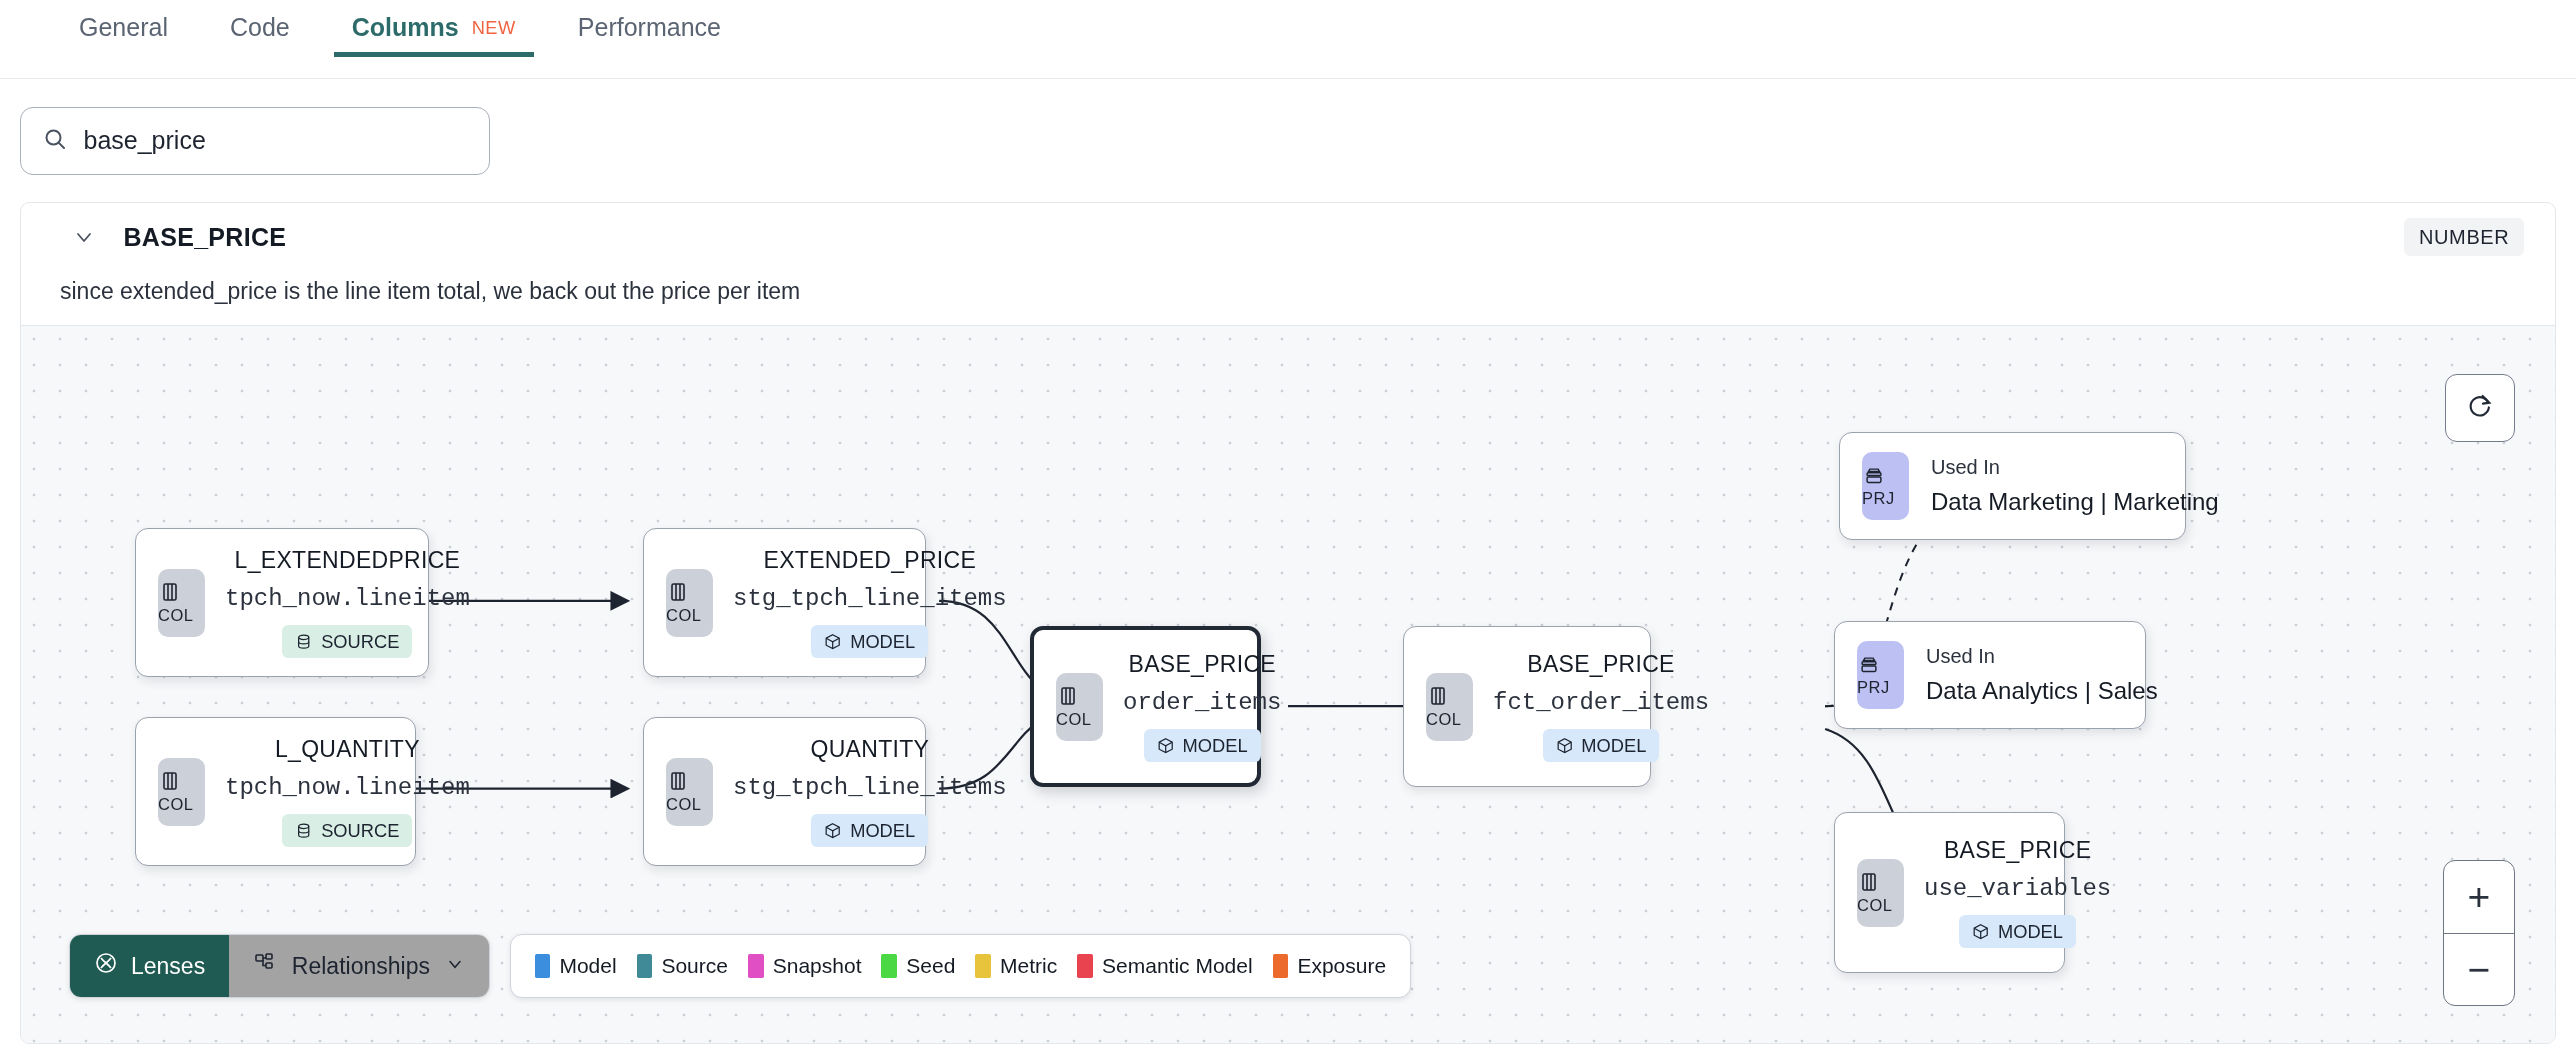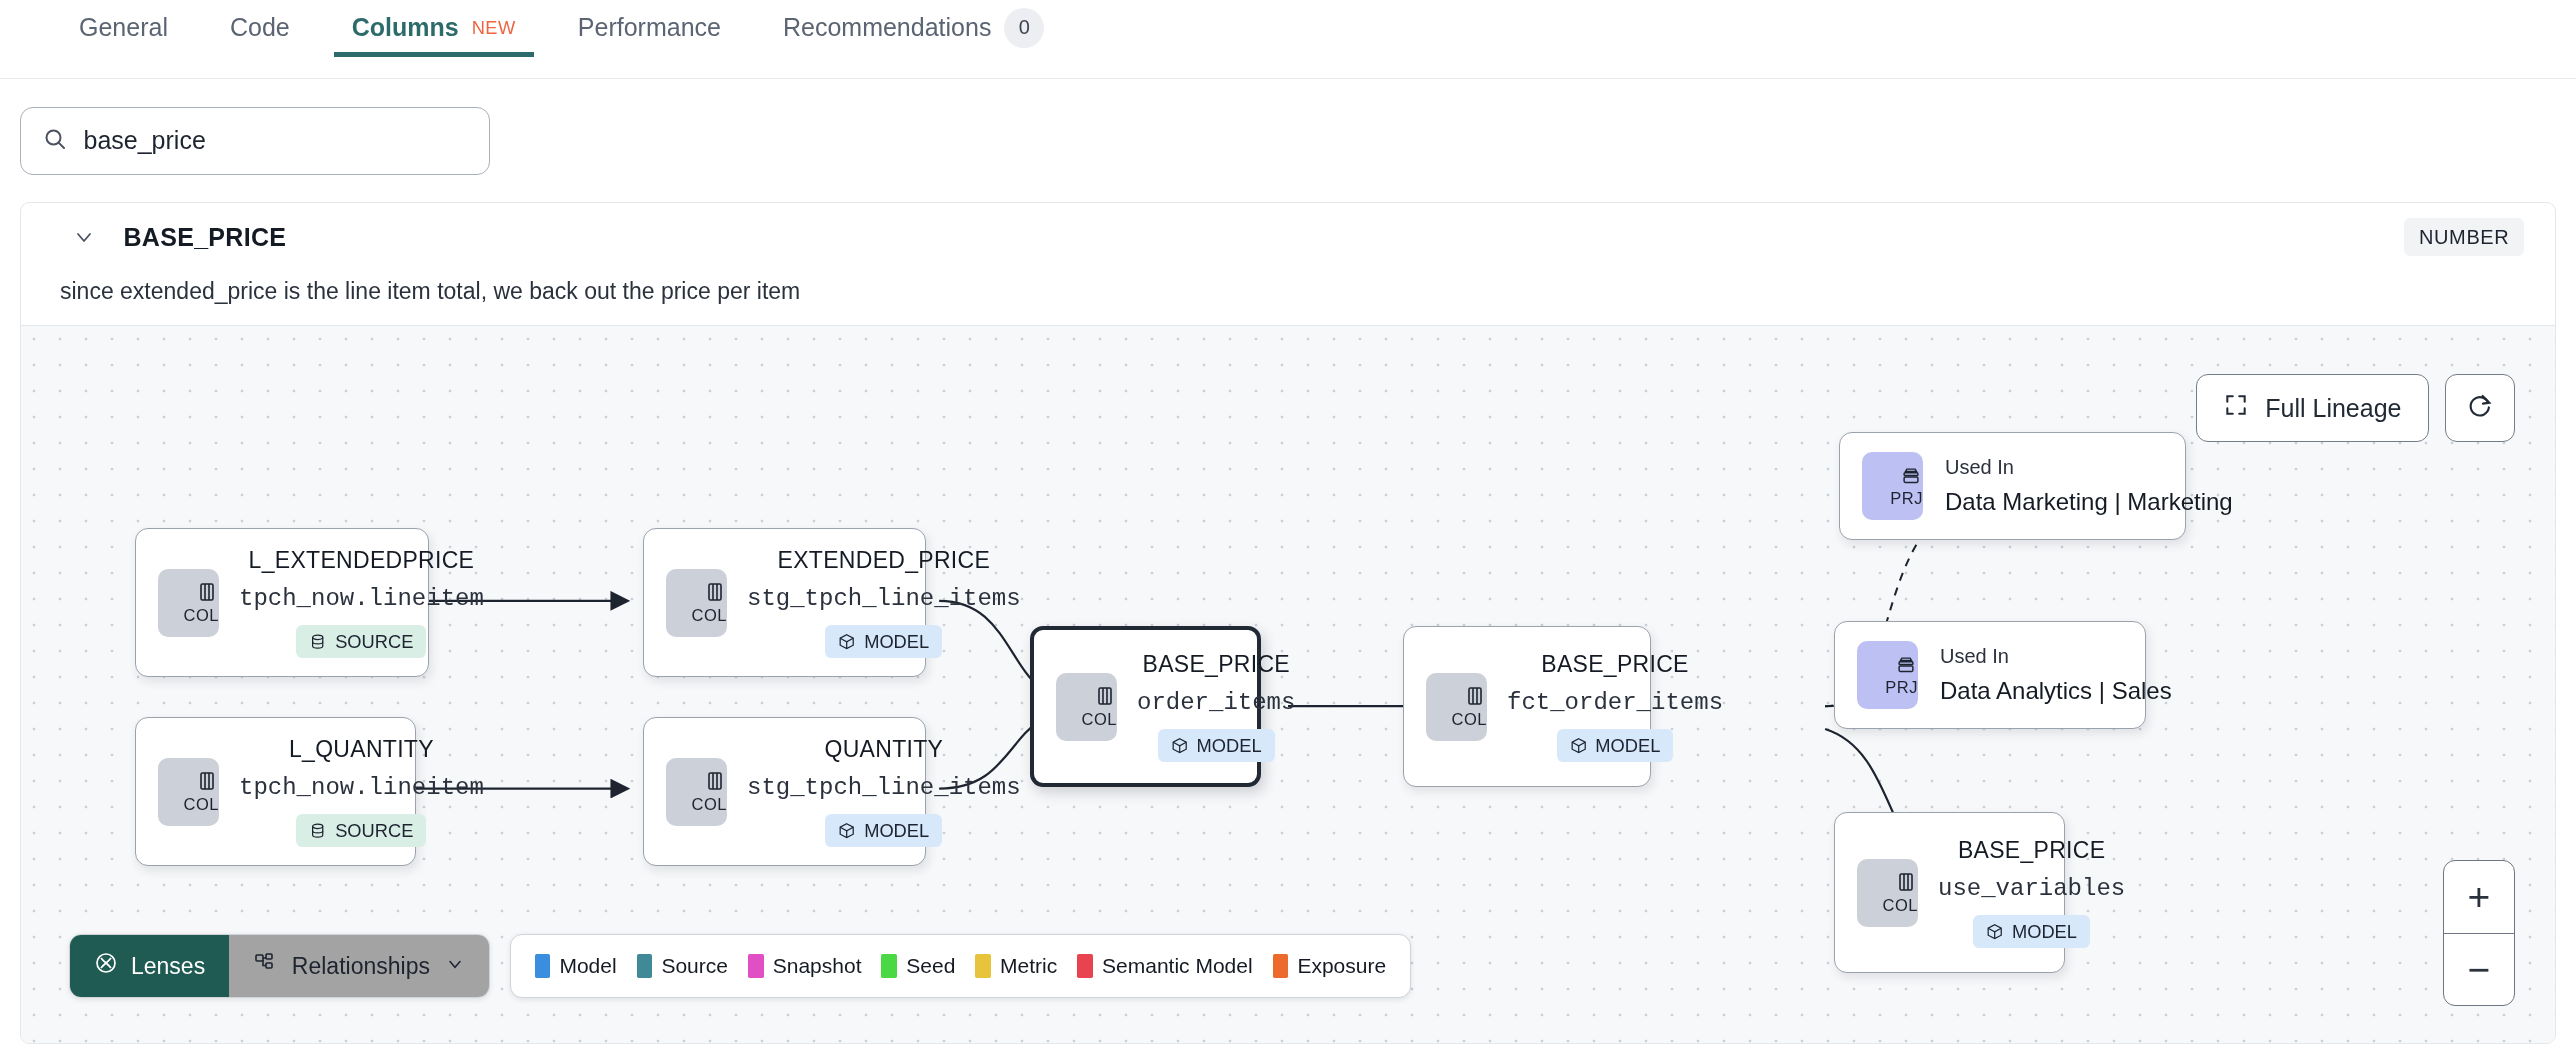--- a/index.html
+++ b/index.html
@@ -116,25 +116,25 @@
     border-radius: 13px;
     display: flex; align-items: center;
     box-shadow: 2.8px 4.6px 9.2px rgba(30,38,52,.10);
     cursor: pointer;
   }
   .node.selected {
     border: 4.6px solid #212935;
     box-shadow: 3.7px 5.5px 13px rgba(30,38,52,.18);
   }
   .kind-chip {
-    width: 61px; height: 68px;
+    width: 47px; height: 68px;
     border-radius: 10px;
     background: #ccd0d8;
     display: flex; flex-direction: column;
-    align-items: flex-end; justify-content: center;
+    align-items: flex-start; justify-content: center;
     gap: 1.8px; flex: 0 0 auto;
     margin-left: 22px;
   }
   .kind-chip.prj { background: #bcc0f2; }
   .kind-chip .kind-text {
     font-size: 16.5px; font-weight: 400; color: #1d2430; letter-spacing: 0.5px;
   }
   .node-body { padding-left: 20px; padding-right: 24px; }
   .node-name {
     font-size: 23px; color: #151b24; letter-spacing: 0.3px;
@@ -226,24 +226,20 @@
   </div>
   <div class="tab">
     <span class="tab-label">Code</span>
   </div>
   <div class="tab active">
     <span class="tab-label">Columns</span>
     <span class="new-badge">NEW</span>
   </div>
   <div class="tab">
     <span class="tab-label">Performance</span>
-  </div>
-  <div class="tab">
-    <span class="tab-label">Recommendations</span>
-    <span class="count-badge">0</span>
   </div>
 </div>
 
 <div class="search-wrap">
   <div class="search-box">
     <span>
       <svg width="24" height="24" viewBox="0 0 24 24" fill="none" stroke="#4a525f" stroke-width="2">
         <circle cx="10.5" cy="10.5" r="7"></circle>
           <line x1="15.6" y1="15.6" x2="21" y2="21" stroke-linecap="round"></line>
       </svg>
@@ -488,31 +484,20 @@
                 <path d="M3,7.2 12,12 21,7.2"></path>
                 <path d="M12,12 v9.5"></path>
             </svg>
             <span>MODEL</span>
           </span>
         </div>
       </div>
     </div>
 
     <div class="top-right-ctrls">
-      <div class="btn-outline">
-        <span>
-          <svg width="26" height="26" viewBox="0 0 24 24" fill="none" stroke="#222a36" stroke-width="1.9" stroke-linecap="round">
-            <path d="M4,9 V4 H9"></path>
-              <path d="M15,4 H20 V9"></path>
-              <path d="M20,15 V20 H15"></path>
-              <path d="M9,20 H4 V15"></path>
-          </svg>
-        </span>
-        <span>Full Lineage</span>
-      </div>
       <div class="btn-outline btn-icon-only">
         <span>
           <svg width="27.5" height="27.5" viewBox="0 0 24 24" fill="none" stroke="#222a36" stroke-width="1.9" stroke-linecap="round">
             <path d="M19.5,9.5 A8,8 0 1 0 20,13.5"></path>
               <polyline points="14.5,3.5 20.3,9.3 14.8,10.2"></polyline>
           </svg>
         </span>
       </div>
     </div>
 

